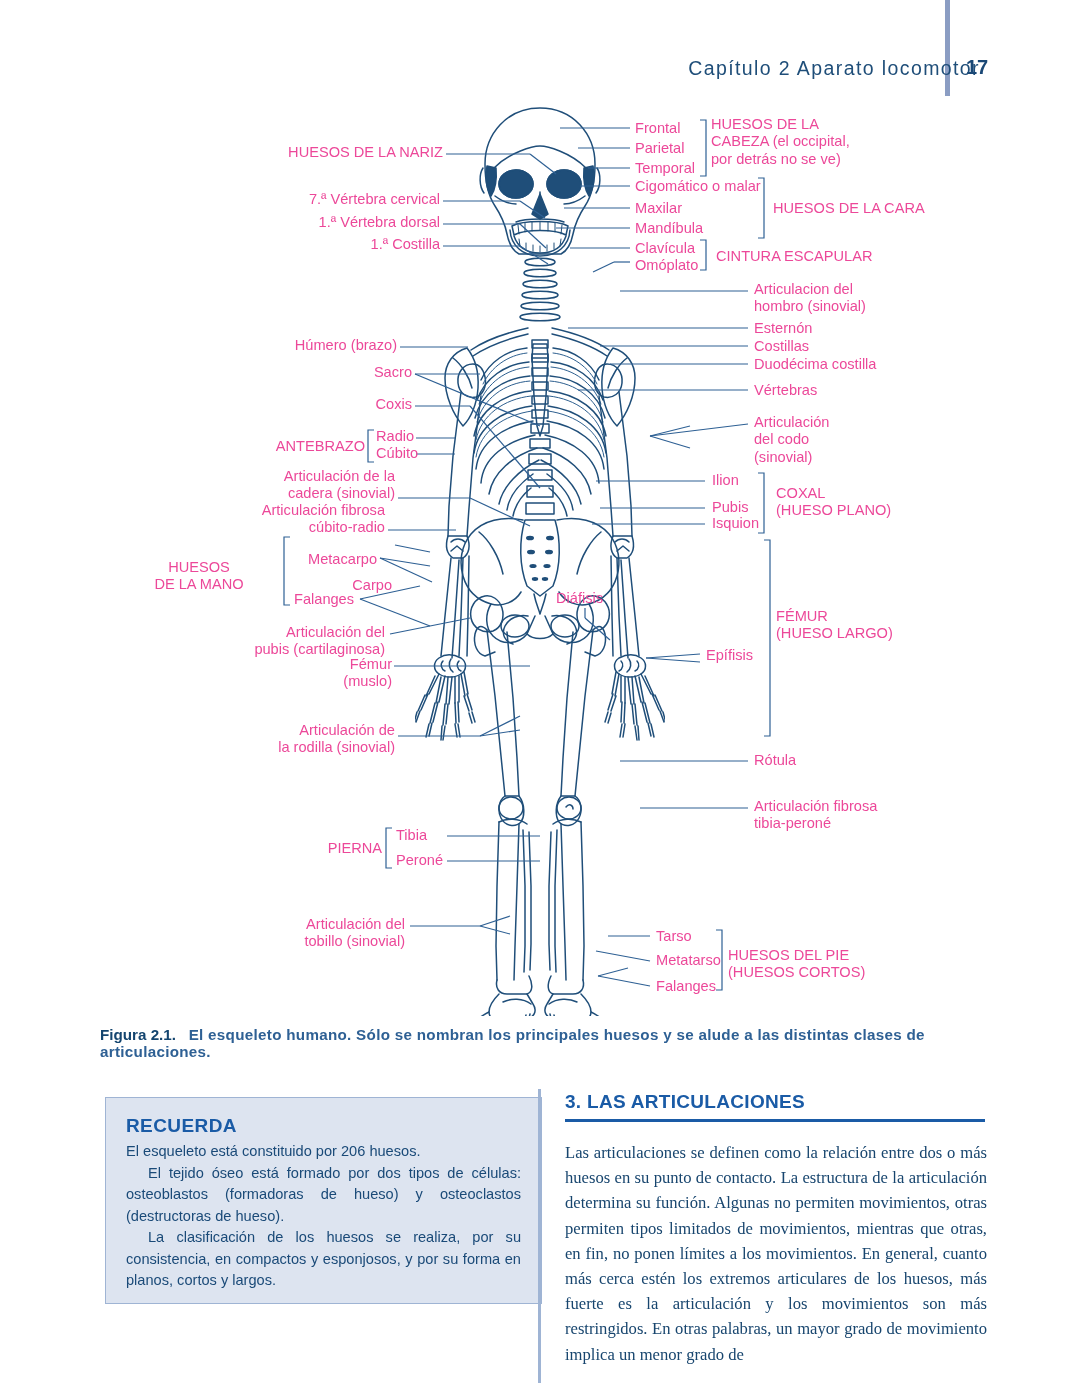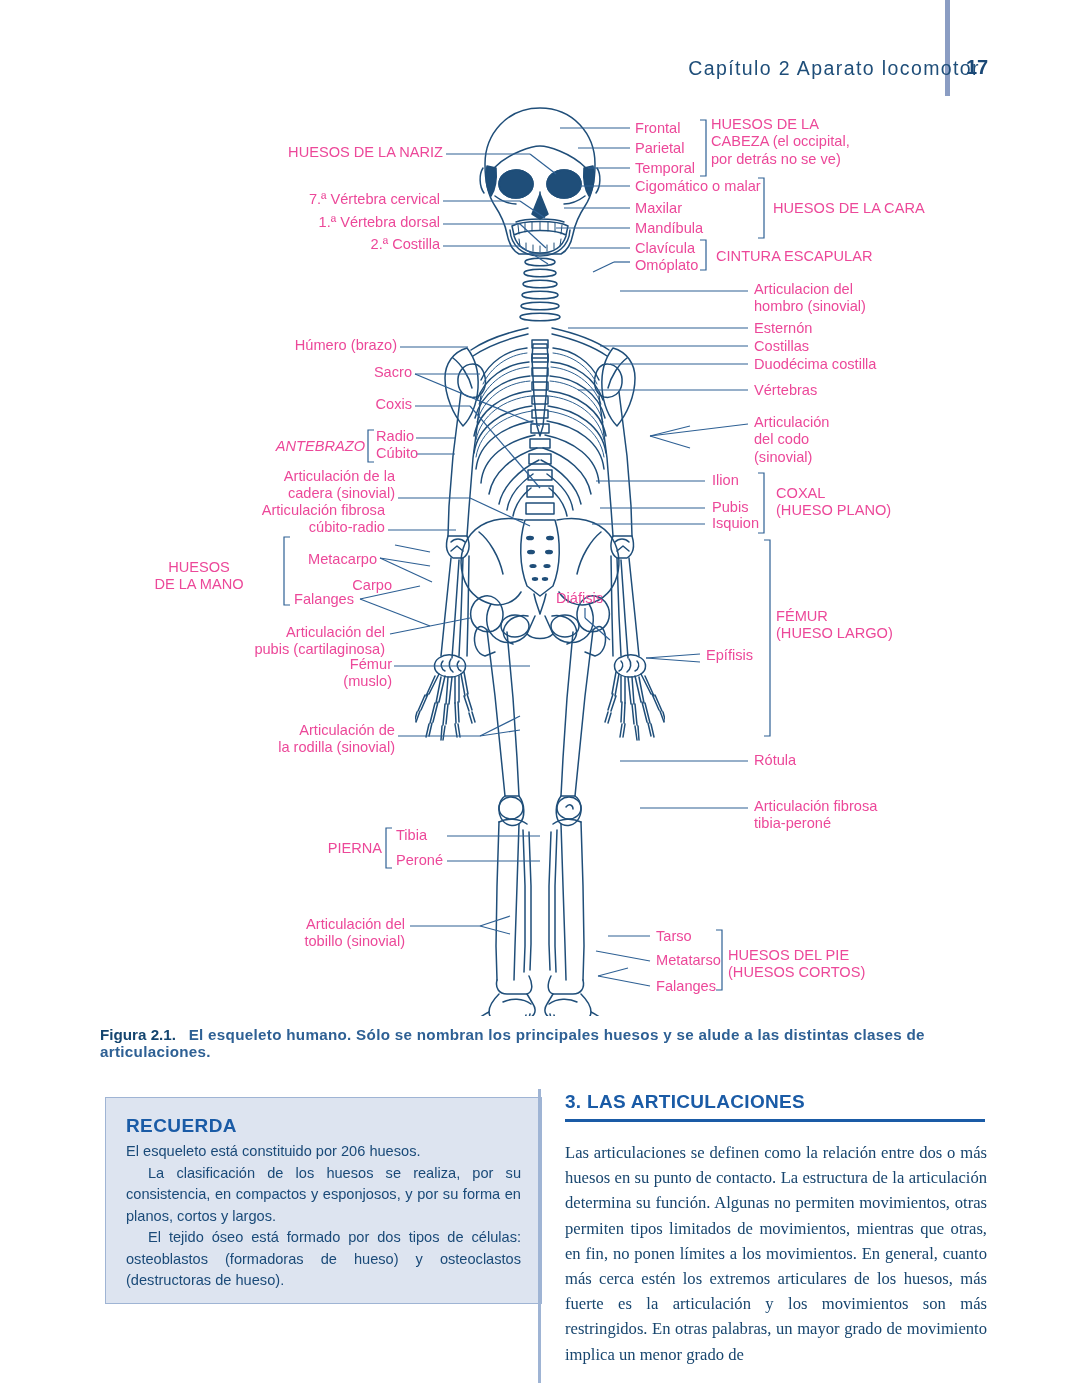--- a/index.html
+++ b/index.html
@@ -488,25 +488,25 @@
 
       <path d="M392 732 L 386 732 L 386 772 L 392 772"></path>
 
       <path d="M716 834 L 722 834 L 722 894 L 716 894"></path>
     </g>
   </svg>
 
   <div class="lbl r" style="left:130px;top:48px;width:313px;">HUESOS DE LA NARIZ</div>
   <div class="lbl r" style="left:130px;top:95px;width:310px;">7.ª Vértebra cervical</div>
   <div class="lbl r" style="left:130px;top:118px;width:310px;">1.ª Vértebra dorsal</div>
-  <div class="lbl r" style="left:130px;top:140px;width:310px;">2.ª Costilla</div>
+  <div class="lbl r" style="left:130px;top:140px;width:310px;">1.ª Costilla</div>
   <div class="lbl r" style="left:130px;top:241px;width:267px;">Húmero (brazo)</div>
   <div class="lbl r" style="left:130px;top:268px;width:282px;">Sacro</div>
   <div class="lbl r" style="left:130px;top:300px;width:282px;">Coxis</div>
-  <div class="lbl r" style="left:150px;top:342px;width:215px;font-style:italic;">ANTEBRAZO</div>
+  <div class="lbl r" style="left:150px;top:342px;width:215px;">ANTEBRAZO</div>
   <div class="lbl" style="left:376px;top:332px;">Radio</div>
   <div class="lbl" style="left:376px;top:349px;">Cúbito</div>
   <div class="lbl r" style="left:130px;top:372px;width:265px;">Articulación de la
 cadera (sinovial)</div>
   <div class="lbl r" style="left:130px;top:406px;width:255px;">Articulación fibrosa
 cúbito-radio</div>
   <div class="lbl r" style="left:200px;top:441px;width:192px;margin-top:40px;">Carpo</div>
   <div class="lbl r" style="left:200px;top:455px;width:177px;">Metacarpo</div>
   <div class="lbl" style="left:294px;top:495px;">Falanges</div>
   <div class="lbl c" style="left:118px;top:463px;width:162px;">HUESOS
@@ -566,22 +566,22 @@
 </div>
 
 <div id="caption">
   <b>Figura 2.1.</b><span>&nbsp;&nbsp;&nbsp;</span><span class="cap">El esqueleto humano. Sólo se nombran los principales huesos y se alude a las distintas clases de articulaciones.</span>
 </div>
 
 <div id="recuerda">
   <div id="recuerda-title">RECUERDA</div>
   <div id="recuerda-body">
     <p>El esqueleto está constituido por 206 huesos.</p>
+    <p class="ind">El tejido óseo está formado por dos tipos de células: osteoblastos (formadoras de hueso) y osteoclastos (destructoras de hueso).</p>
     <p class="ind">La clasificación de los huesos se realiza, por su consistencia, en compactos y esponjosos, y por su forma en planos, cortos y largos.</p>
-    <p class="ind">El tejido óseo está formado por dos tipos de células: osteoblastos (formadoras de hueso) y osteoclastos (destructoras de hueso).</p>
   </div>
 </div>
 
 <div id="col-rule"></div>
 <div id="sec-title">3.  LAS ARTICULACIONES</div>
 <div id="sec-underline"></div>
 <div id="sec-body">
   <p>Las articulaciones se definen como la relación entre dos o más huesos en su punto de contacto. La estructura de la articulación determina su función. Algunas no permiten movimientos, otras permiten tipos limitados de movimientos, mientras que otras, en fin, no ponen límites a los movimientos. En general, cuanto más cerca estén los extremos articulares de los huesos, más fuerte es la articulación y los movimientos son más restringidos. En otras palabras, un mayor grado de movimiento implica un menor grado de</p>
 </div>
 

